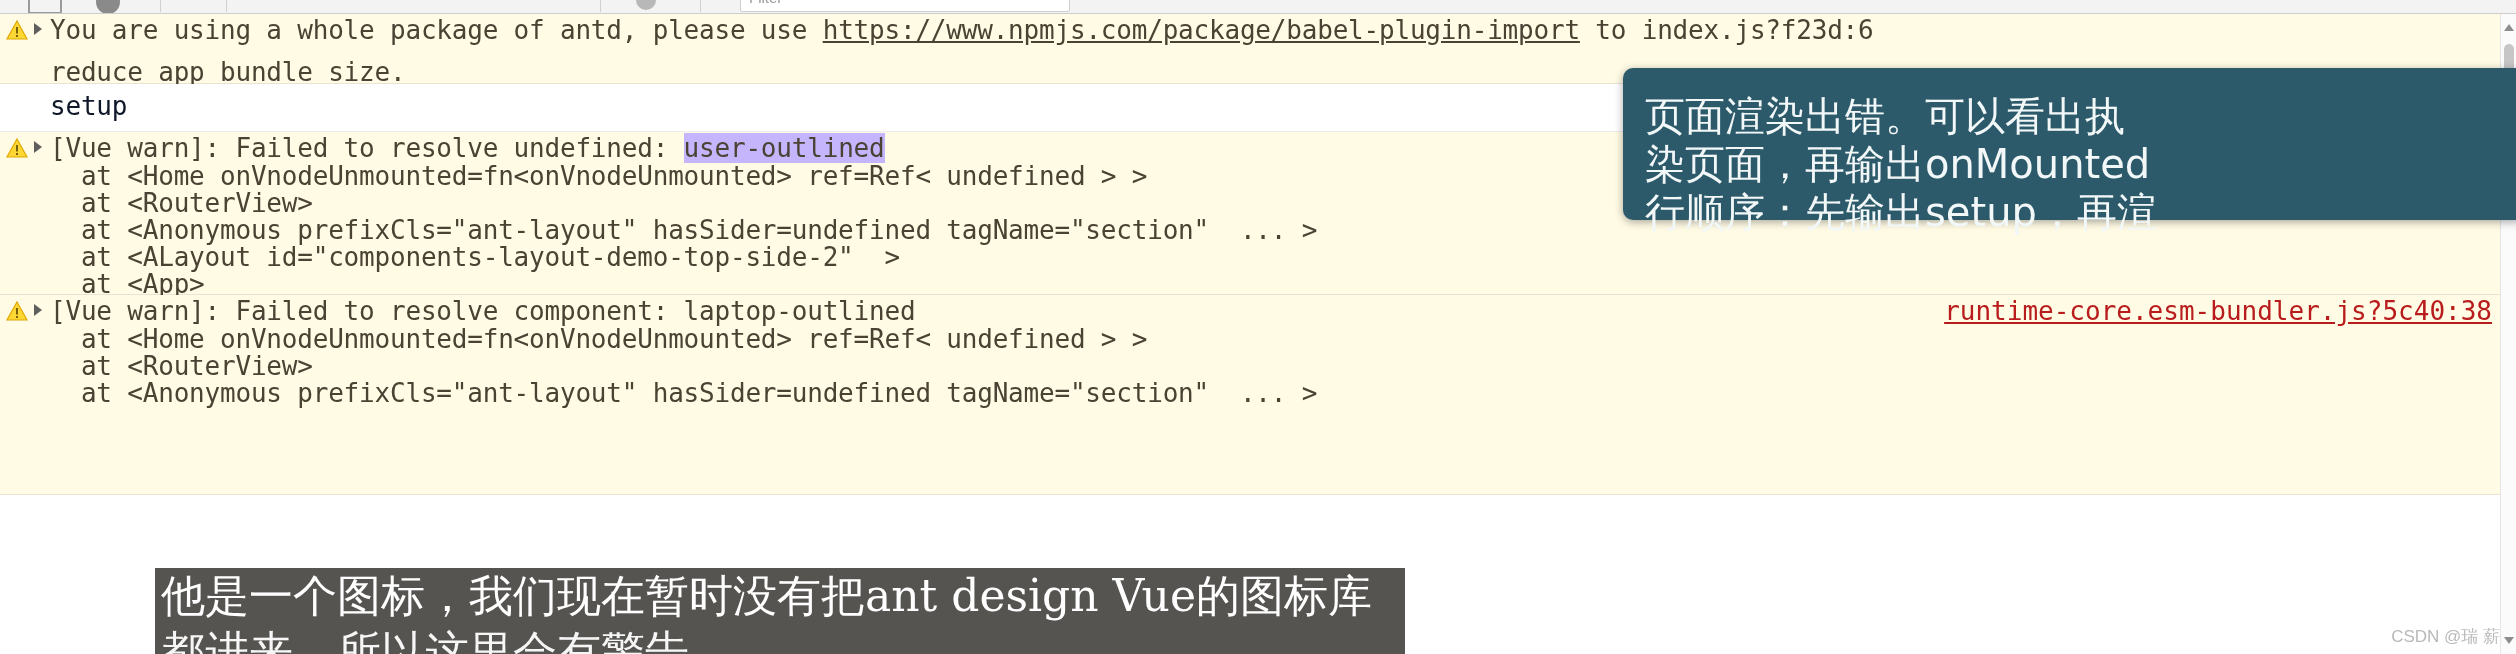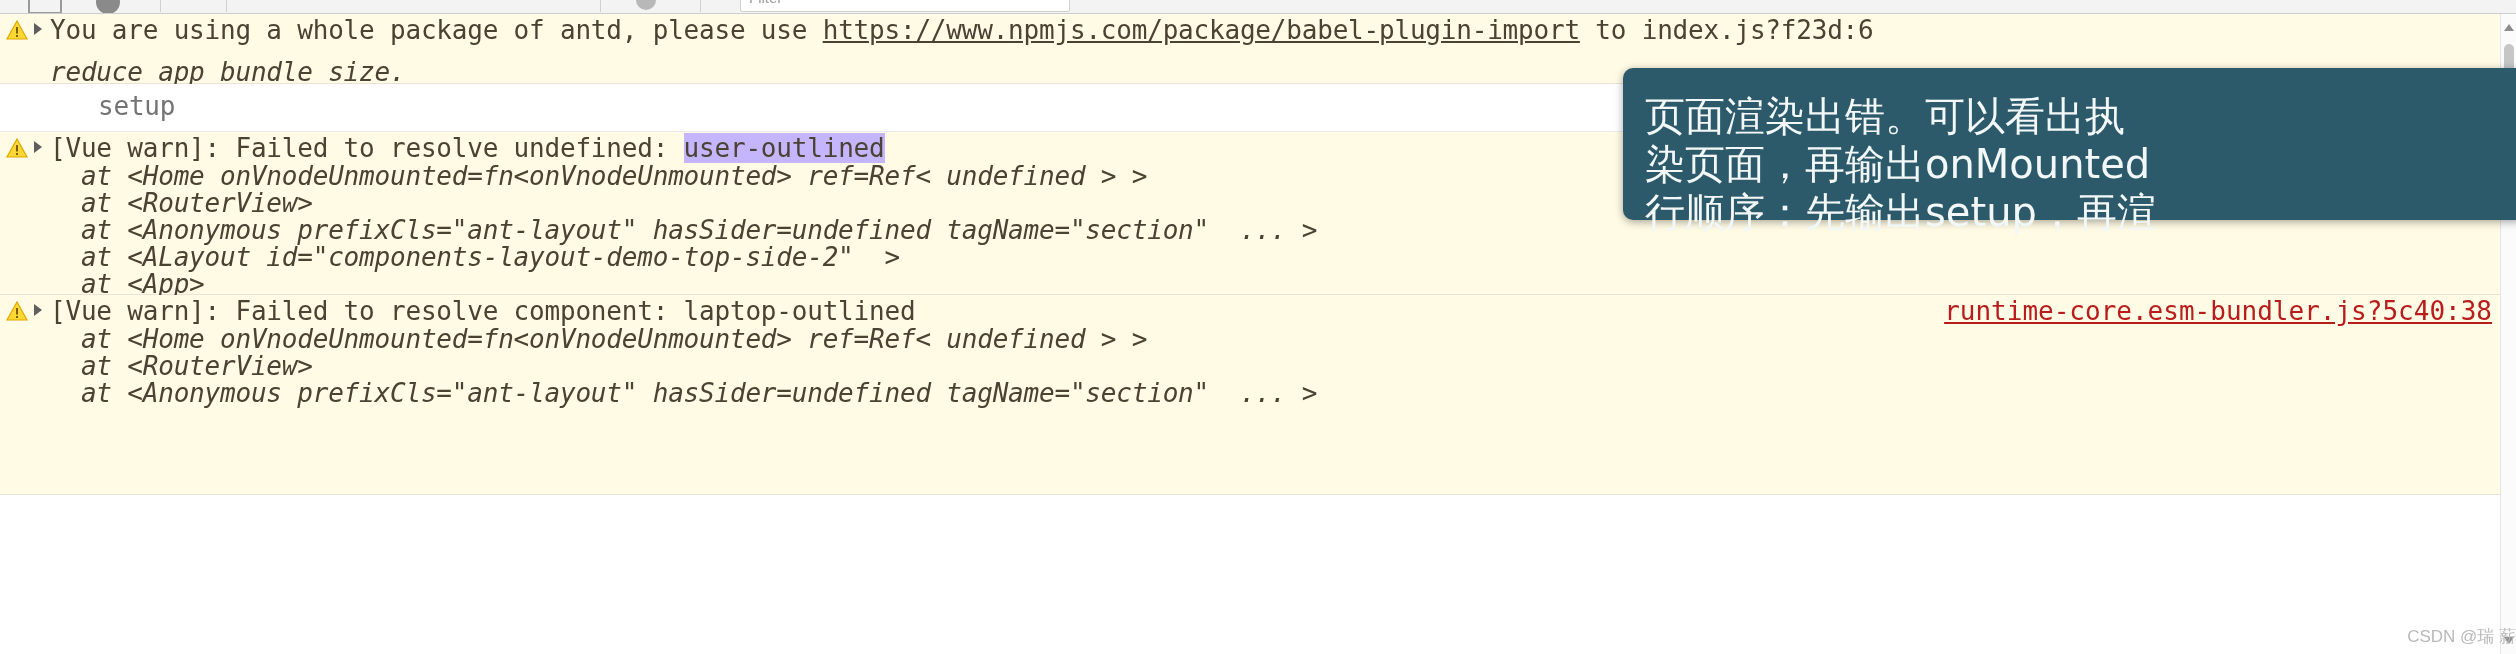--- a/index.html
+++ b/index.html
@@ -107,31 +107,30 @@
   }
 
   .msgtext {
     font-family: "DejaVu Sans Mono", monospace;
     font-size: 26px;
     line-height: 28px;
     color: #4a4233;
     white-space: pre;
     letter-spacing: -0.2px;
   }
-  .row.log .msgtext { color: #737373; margin-left: 48px; }
+  .row.log .msgtext { color: #0f172a; }
 
   .line1 {
     position: absolute;
     left: 50px;
     top: 2px;
   }
   .line-cont {
     position: absolute;
     left: 50px;
-    font-style: italic;
   }
 
   .lnk {
     color: #4a4233;
     text-decoration: underline;
   }
 
   .hl {
     background: #c4b5fd;
   }
@@ -214,21 +213,21 @@
     line-height: 56px;
     color: #ffffff;
     white-space: nowrap;
     padding-left: 6px;
   }
   .sub-line.second { opacity: 0.95; }
 
   
   .watermark {
     position: absolute;
-    right: 0;
+    right: 16px;
     bottom: 6px;
     font-family: "Liberation Sans", sans-serif;
     font-size: 17px;
     color: #b9b9b9;
     white-space: nowrap;
   }
 </style>
 </head>
 <body>
 
@@ -300,16 +299,20 @@
     <div class="sb-thumb"></div>
     <div class="sb-arrow sb-down"></div>
   </div>
 
   <div class="callout">
     <div class="callout-line">页面渲染出错。可以看出执</div>
     <div class="callout-line">染页面，再输出onMounted</div>
     <div class="callout-line">行顺序：先输出setup，再渲</div>
   </div>
 
+  <div class="subtitle">
+    <div class="sub-line">他是一个图标，我们现在暂时没有把ant design Vue的图标库</div>
+    <div class="sub-line second">都进来，所以这里会有警告</div>
+  </div>
 
   <div class="watermark">CSDN @瑞 薪</div>
 
 </div>
 
 </body></html>

